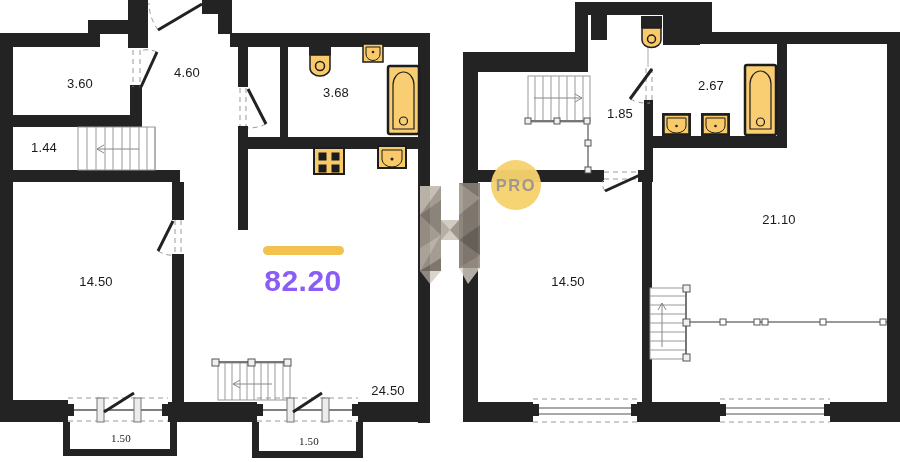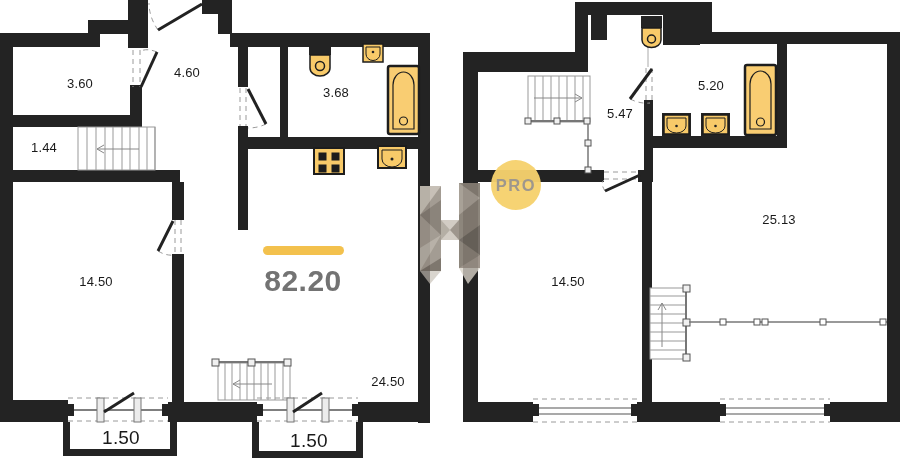--- a/index.html
+++ b/index.html
@@ -1,23 +1,23 @@
 <!DOCTYPE html>
 <html style="--c-wall: #232323; --c-accent_yellow: #f3c14d; --c-fixture_fill: #f8ca69; --c-bathtub_fill: #f9cd72; --c-fixture_stroke: #1d1d1d; --c-pro_circle: #f6d16d; --c-pro_text: #9e978d; --c-label_text: #1a1a1a; --c-thin_line: #999999;"><head>
 <meta charset="utf-8">
 <style>
   html,body{margin:0;padding:0;background:#fff;}
   #stage{position:relative;width:900px;height:462px;background:#fff;overflow:hidden;
          font-family:"Liberation Sans", sans-serif;}
   #plan-svg{position:absolute;left:0;top:0;}
   .lbl{position:absolute;transform:translate(-50%,-50%);font-size:13px;
        color:var(--c-label_text,#1a1a1a);white-space:nowrap;letter-spacing:.2px;}
-  .lbl-sm{font-size:19px;}
+  .lbl-sm{font-size:11px;font-family:Liberation Serif, serif;}
   .total{position:absolute;transform:translate(-50%,-50%);font-size:30px;font-weight:700;
-         color:#737373;letter-spacing:.5px;}
+         color:#8b5cf6;letter-spacing:.5px;}
   .accent-bar{position:absolute;left:263px;top:246px;width:81px;height:9px;border-radius:5px;
          background:var(--c-accent_yellow,#f3c14d);}
 </style>
 </head>
 <body>
 
 <div id="stage">
 
 <svg id="plan-svg" width="900" height="462" viewBox="0 0 900 462">
 
@@ -311,24 +311,24 @@
     <circle cx="516" cy="185" r="25" fill="var(--c-pro_circle,#f6d16d)" fill-opacity="0.96"></circle>
     <text x="516" y="191" text-anchor="middle" font-size="16.5" font-weight="600" letter-spacing="1.5" fill="var(--c-pro_text,#9e978d)">PRO</text>
   </g>
 </svg>
 
   <div class="lbl" style="left:80px;top:83px">3.60</div>
   <div class="lbl" style="left:187px;top:72px">4.60</div>
   <div class="lbl" style="left:336px;top:92px">3.68</div>
   <div class="lbl" style="left:44px;top:147px">1.44</div>
   <div class="lbl" style="left:96px;top:281px">14.50</div>
-  <div class="lbl" style="left:388px;top:381px">24.50</div>
+  <div class="lbl" style="left:388px;top:390px">24.50</div>
   <div class="lbl lbl-sm" style="left:121px;top:438px">1.50</div>
   <div class="lbl lbl-sm" style="left:309px;top:441px">1.50</div>
 
   <div class="accent-bar"></div>
   <div class="total" style="left:303px;top:281px">82.20</div>
 
-  <div class="lbl" style="left:620px;top:113px">5.47</div>
-  <div class="lbl" style="left:711px;top:85px">5.20</div>
-  <div class="lbl" style="left:779px;top:219px">25.13</div>
+  <div class="lbl" style="left:620px;top:113px">1.85</div>
+  <div class="lbl" style="left:711px;top:85px">2.67</div>
+  <div class="lbl" style="left:779px;top:219px">21.10</div>
   <div class="lbl" style="left:568px;top:281px">14.50</div>
 </div>
 
 </body></html>

